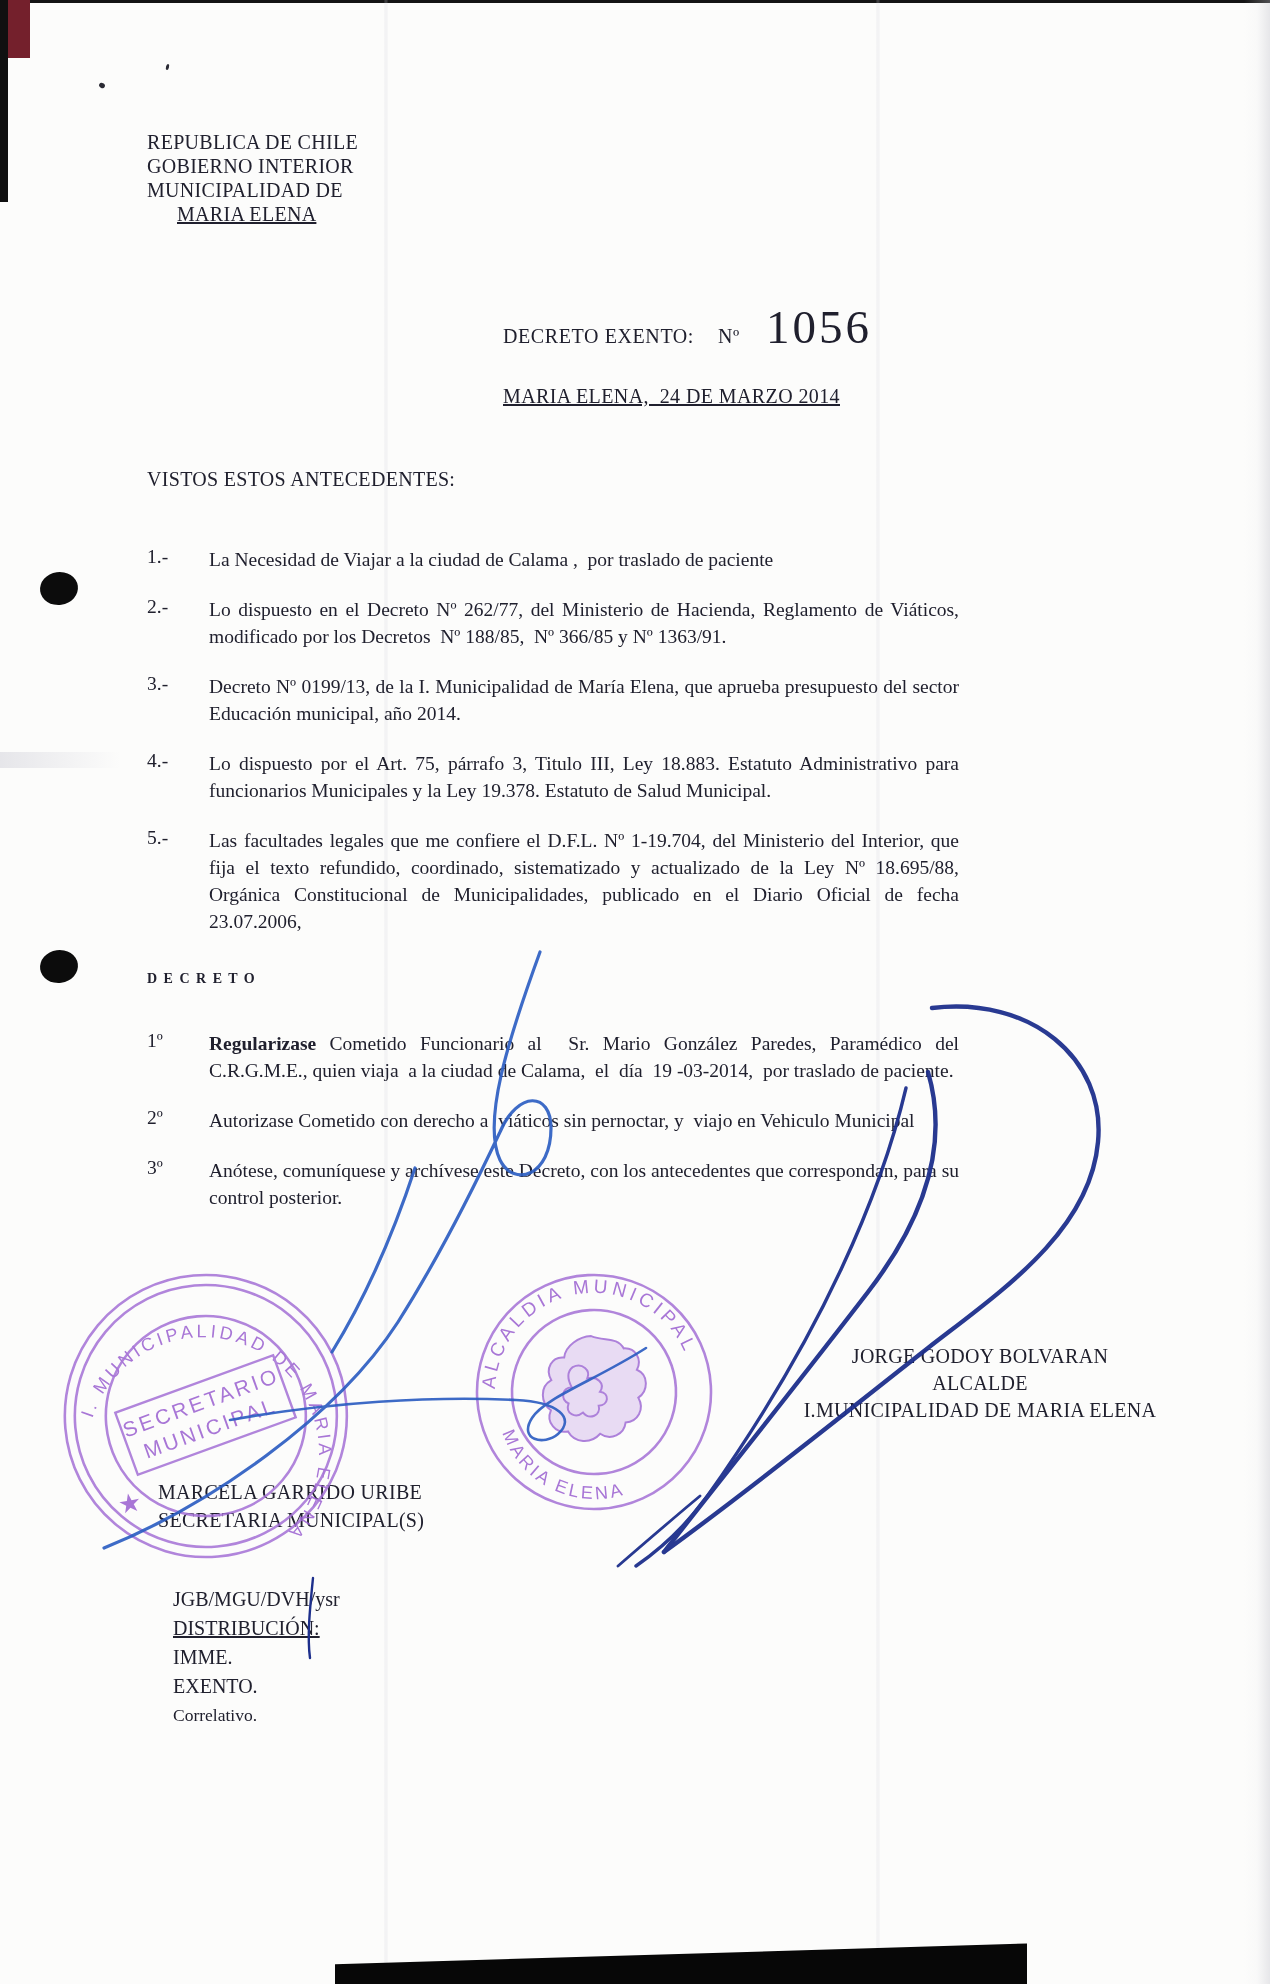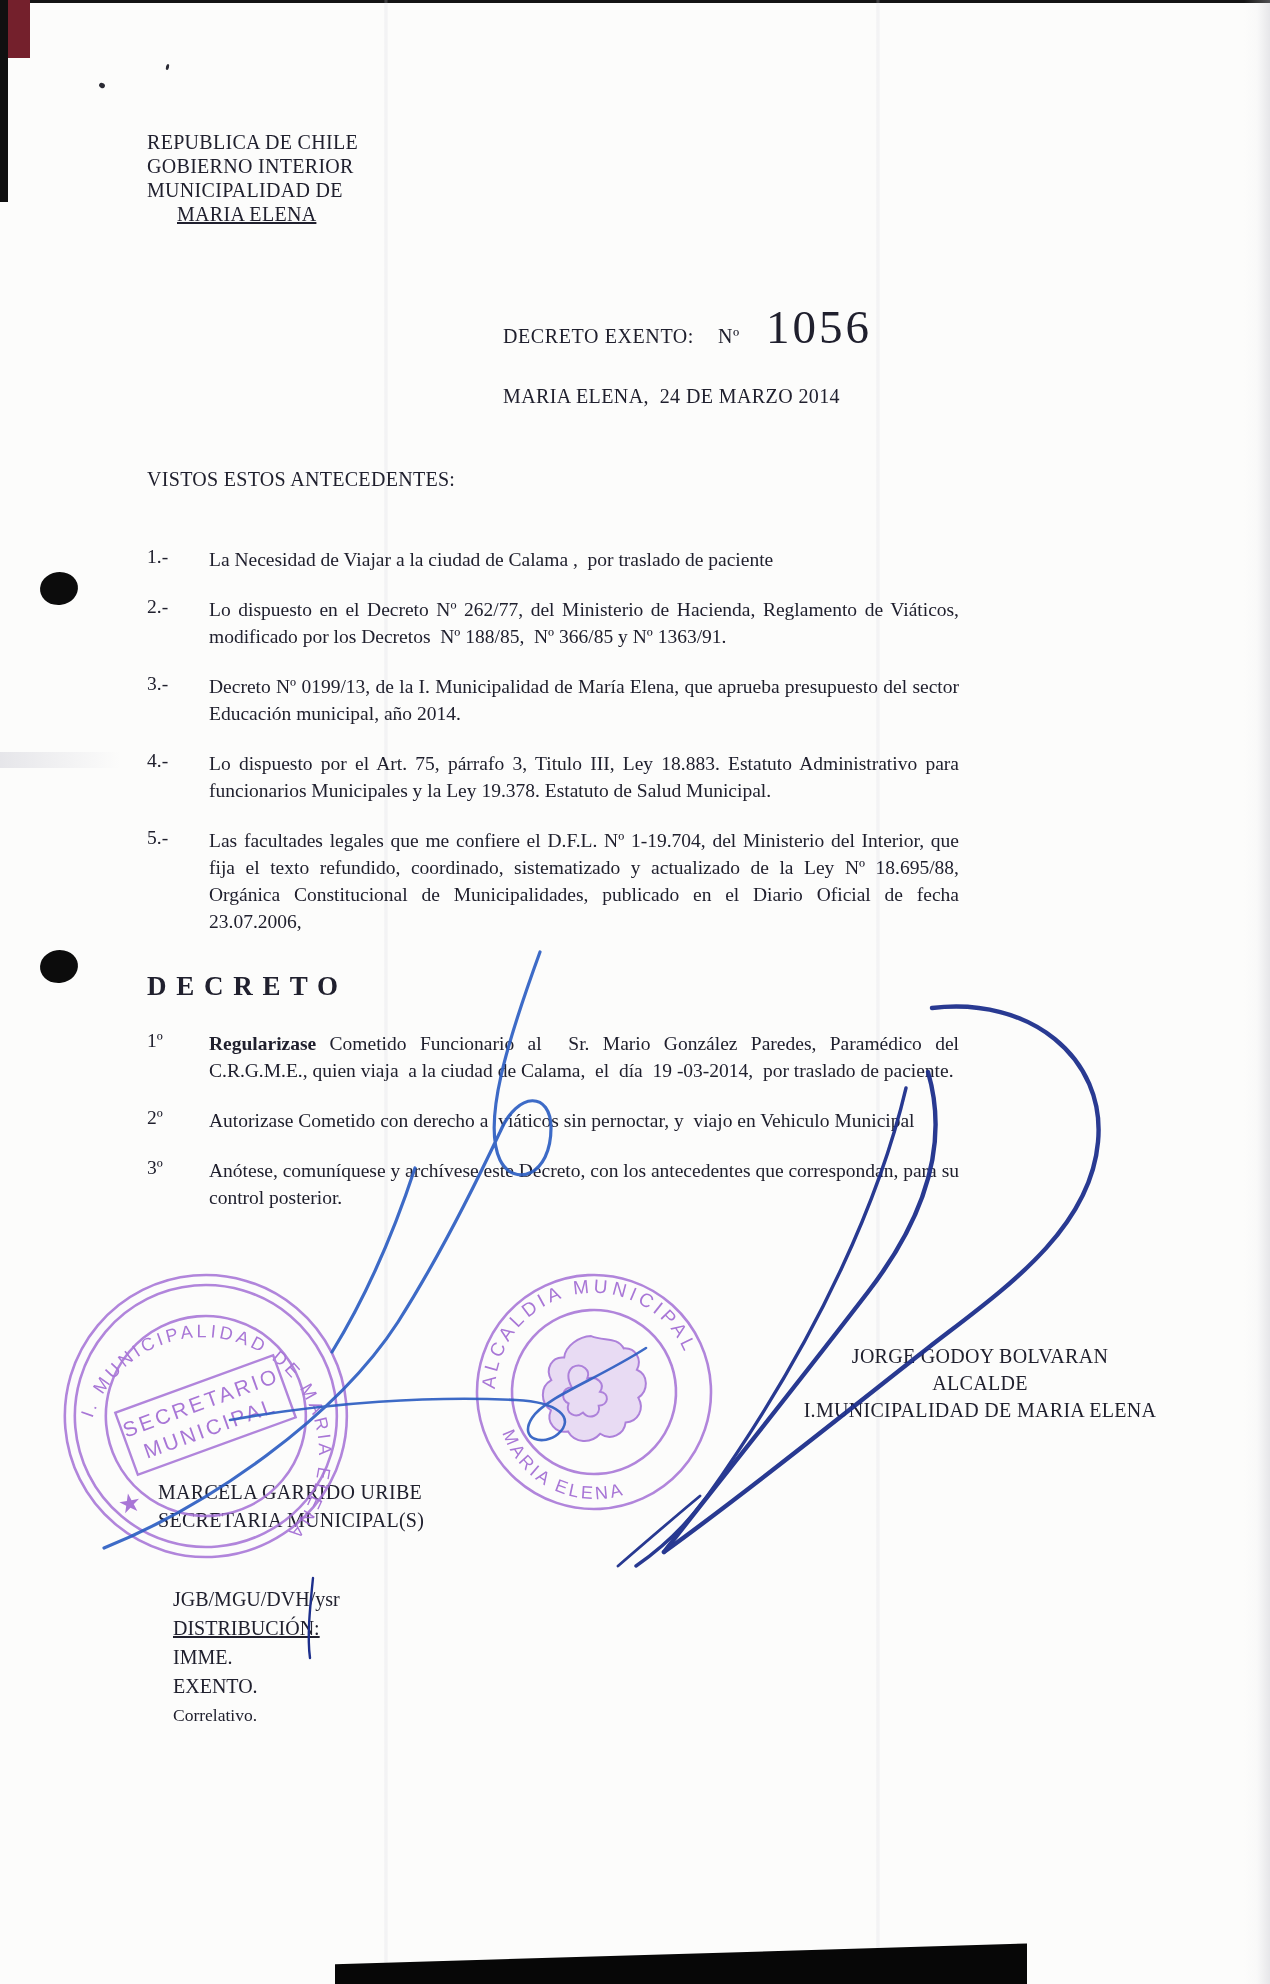--- a/index.html
+++ b/index.html
@@ -31,30 +31,30 @@
     clip-path:polygon(0 55%,100% 8%,100% 100%,0 100%);}
   .speck{position:absolute;background:#2a2a34;border-radius:50%;}
   .speck.s1{left:99px;top:83px;width:6px;height:5px;transform:rotate(30deg);}
   .speck.s2{left:166px;top:64px;width:3px;height:6px;transform:rotate(15deg);}
   
   .header-block{position:absolute;left:147px;top:130px;font-size:20px;line-height:24px;letter-spacing:.3px;}
   .header-block .u{ text-decoration:underline; margin-left:30px;}
   .decree-line{position:absolute;left:503px;top:300px;display:flex;align-items:baseline;font-size:20px;letter-spacing:.6px;}
   .decree-line .nsign{margin-left:24px;}
   .decree-line .big-num{font-size:47px;letter-spacing:3px;margin-left:26px;font-weight:400;}
-  .place-date{position:absolute;left:503px;top:385px;font-size:20px;letter-spacing:.4px;white-space:pre-wrap;}
+  .place-date{position:absolute;left:503px;top:385px;font-size:20px;letter-spacing:.4px;white-space:pre-wrap;text-decoration:underline;}
   .vistos{position:absolute;left:147px;top:468px;font-size:20px;letter-spacing:.3px;}
   .list{position:absolute;left:147px;width:812px;font-size:19.5px;}
   .list.antecedentes{top:546px;}
   .list.resoluciones{top:1030px;}
   .item{display:flex;margin-bottom:23px;}
   .item .num{width:62px;flex:none;}
   .item .txt{flex:1;text-align:justify;line-height:27px;white-space:pre-wrap;}
   .item .txt .lead{font-weight:bold;}
-  .decreto-heading{position:absolute;left:147px;top:971px;font-size:27px;font-weight:bold;letter-spacing:1.5px;}
+  .decreto-heading{position:absolute;left:147px;top:971px;font-size:14px;font-weight:bold;letter-spacing:1.5px;}
   .mayor-block{position:absolute;left:770px;top:1343px;width:420px;text-align:center;font-size:20px;line-height:27px;letter-spacing:.3px;}
   .secretary-block{position:absolute;left:158px;top:1478px;font-size:20px;line-height:28px;letter-spacing:.3px;}
   .footer-block{position:absolute;left:173px;top:1585px;font-size:20px;line-height:29px;}
   .footer-block .dist{text-decoration:underline;}
   .footer-block .small{font-size:17.5px;}
   
   .stamp{position:absolute;opacity:.85;}
   .stamp.left{left:50px;top:1268px;transform:rotate(-5deg);}
   .stamp.right{left:468px;top:1266px;transform:rotate(-3deg);}
   .stamp text{font-family:"Liberation Sans",sans-serif;}

